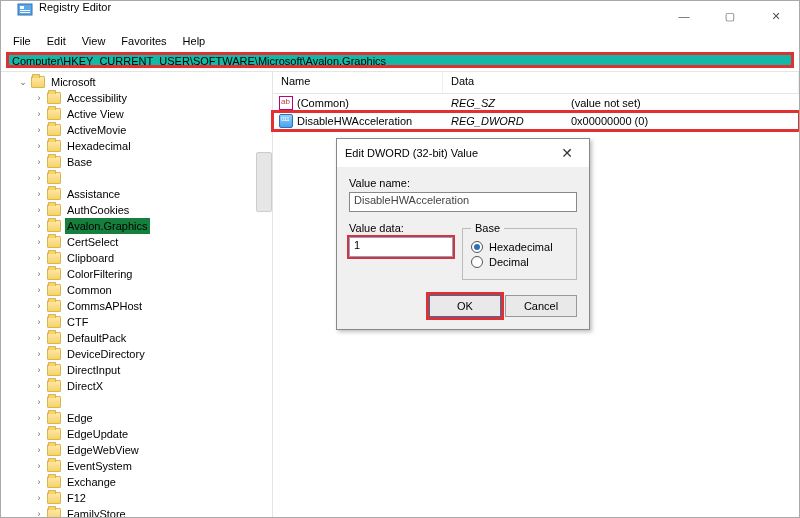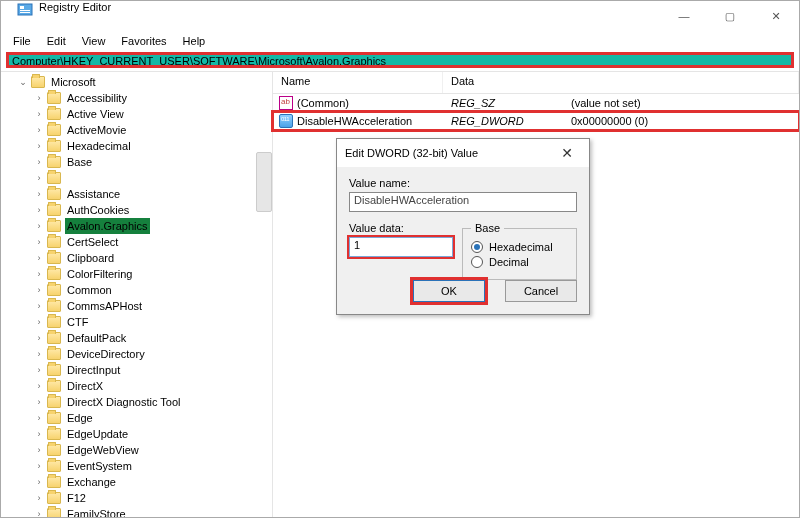--- a/index.html
+++ b/index.html
@@ -51,21 +51,21 @@
 .dialog .field { width: 100%; height: 20px; background: #fff; border: 1px solid #888; padding: 1px 4px; margin-bottom: 10px; color:#444; }
 .dialog .row2 { display:flex; gap: 9px; }
 .dialog .valdata { flex: 0 0 104px; }
 .dialog .valdata .inp { width: 104px; height: 20px; border:1px solid #7aa7d8; background:#fff; padding:1px 4px; }
 .dialog .valdata .inp.highlight { outline: 2px solid #e03030; }
 .dialog fieldset { border: 1px solid #bbb; margin: 0; padding: 4px 8px 8px 8px; flex:1; }
 .dialog fieldset legend { padding: 0 4px; }
 .dialog .radio { display:flex; align-items:center; gap:6px; margin: 3px 0; }
 .dialog .radio .r { width:12px; height:12px; border:1px solid #555; border-radius:50%; display:inline-flex; align-items:center; justify-content:center; background:#fff;}
 .dialog .radio .r.sel::after { content:''; width:6px; height:6px; background:#2a72b8; border-radius:50%; }
-.dialog .btns { display:flex; justify-content:flex-end; gap:20px; margin-top: 0; }
+.dialog .btns { display:flex; justify-content:flex-end; gap:4px; margin-top: 15px; }
 .dialog .btn { width:72px; height:22px; background:#e9e9e9; border:1px solid #999; display:flex; align-items:center; justify-content:center; }
 .dialog .btn.ok { border:1px solid #2a72b8; }
 .dialog .btn.ok.highlight { outline: 3px solid #e03030; }
 .regicon { display:inline-block; }
 </style>
 </head>
 <body>
 
 <div class="win">
   <div class="titlebar">
@@ -232,21 +232,20 @@
                   <div class="node">
                     <span class="exp">›</span>
                     <span class="folder"></span>
                     <span class="label">DirectX</span>
                   </div>
                 </li>
                 <li>
                   <div class="node">
                     <span class="exp">›</span>
                     <span class="folder"></span>
-                    <span class="label">DirectX Diagnostic Tool</span>
                   </div>
                 </li>
                 <li>
                   <div class="node">
                     <span class="exp">›</span>
                     <span class="folder"></span>
                     <span class="label">Edge</span>
                   </div>
                 </li>
                 <li>

